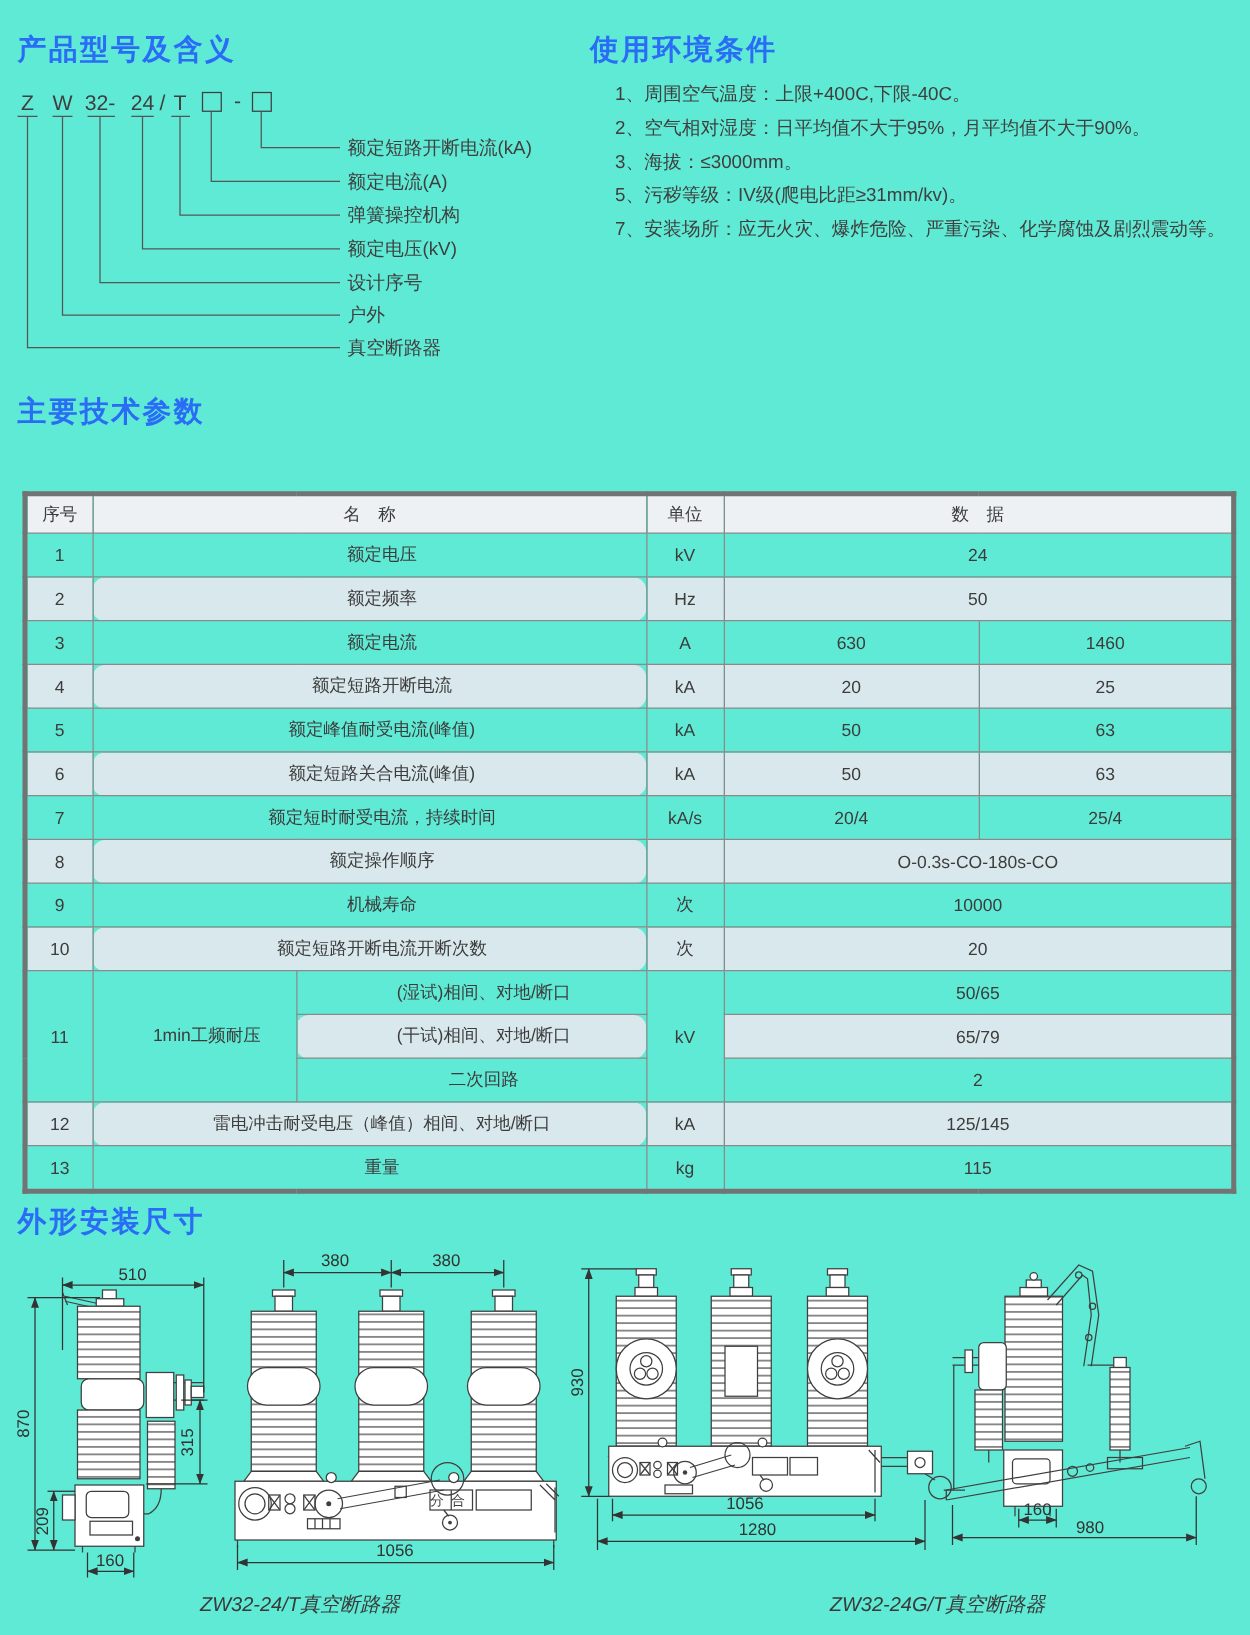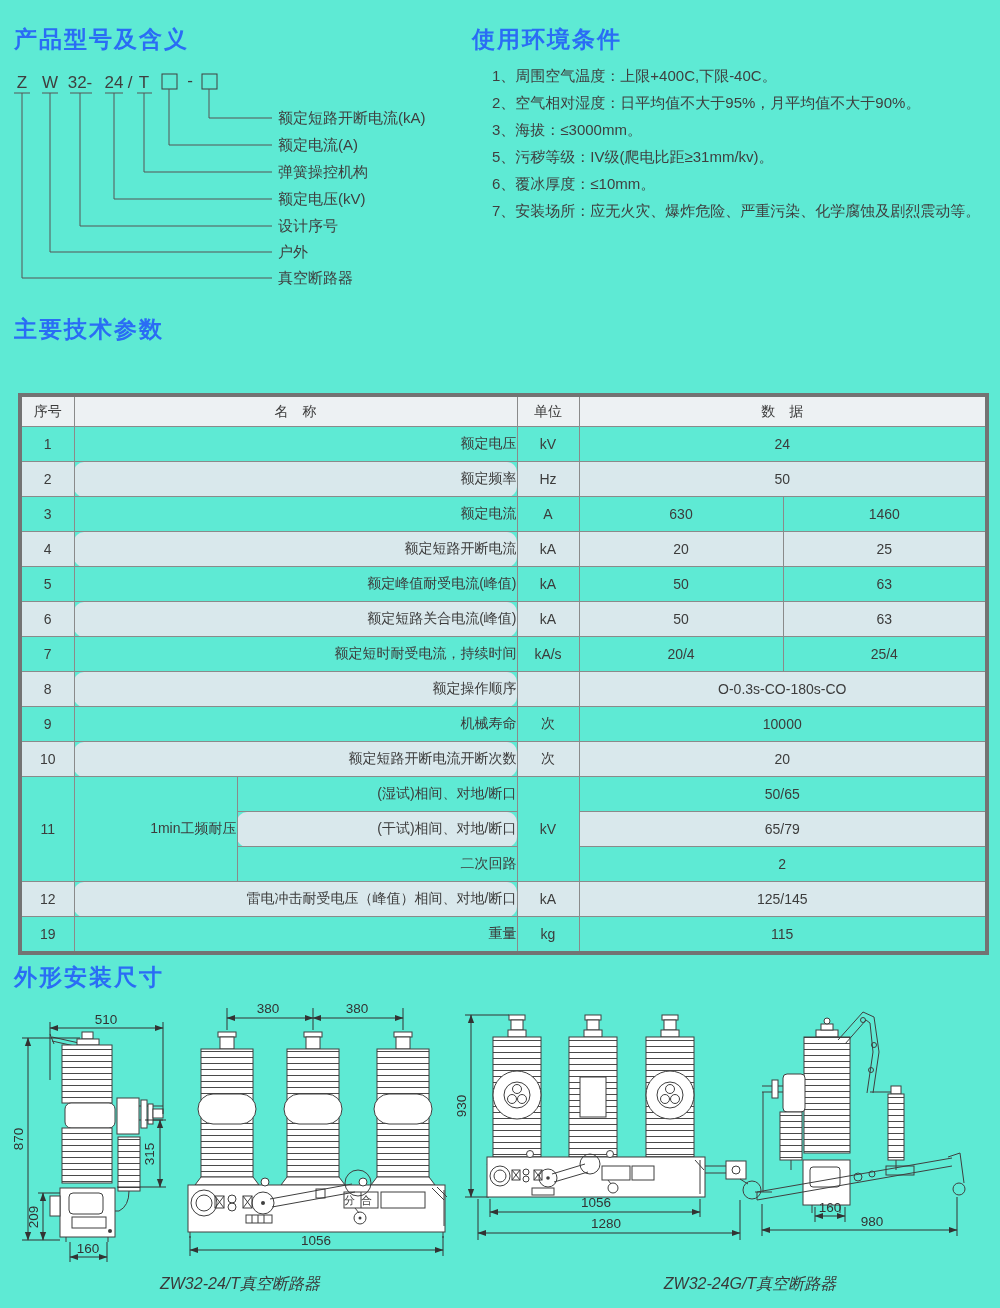--- a/index.html
+++ b/index.html
@@ -29,21 +29,21 @@
   .shape{stroke:#3f3f3f;stroke-width:1;fill:#fff;}
   .shapeN{stroke:#3f3f3f;stroke-width:1;fill:none;}
 
   
   .params-table{position:absolute;left:18px;top:372px;width:967px;border-collapse:collapse;
         table-layout:fixed;font-size:14px;color:#3c3c3c;}
   .params-table td{border:1px solid #8a8a8a;height:34px;text-align:center;padding:0;
         overflow:hidden;white-space:nowrap;}
   .params-table tr.head td{height:29px;background:#edf1f3;}
   .params-table tr.alt td{background:#d9e8ec;}
-  .params-table td.name{text-align:right;padding-left:20px;border-radius:10px;}
+  .params-table td.name{text-align:center;padding-left:20px;border-radius:10px;}
   .params-table{border:4px solid #737373;margin-top:21px;}
 
   .caption{position:absolute;font-size:16px;color:#3a3a3a;text-align:center;white-space:nowrap;font-style:italic;}
   #cap1{left:140px;top:1274px;width:200px;}
   #cap2{left:650px;top:1274px;width:200px;}
 </style>
 </head>
 <body>
 
 <div class="page">
@@ -90,21 +90,20 @@
       <text class="lbl-txt" x="268" y="199">户外</text>
       <text class="lbl-txt" x="268" y="225">真空断路器</text>
     </g>
   </svg>
 
   <ul class="env-list">
     <li>1、周围空气温度：上限+400C,下限-40C。</li>
     <li>2、空气相对湿度：日平均值不大于95%，月平均值不大于90%。</li>
     <li>3、海拔：≤3000mm。</li>
     <li>5、污秽等级：IV级(爬电比距≥31mm/kv)。</li>
-    <li>6、覆冰厚度：≤10mm。</li>
     <li>7、安装场所：应无火灾、爆炸危险、严重污染、化学腐蚀及剧烈震动等。</li>
   </ul>
 
   <table class="params-table">
     <colgroup>
         <col style="width:54px">
         <col style="width:163px">
         <col style="width:280px">
       <col style="width:62px">
         <col style="width:204px">
@@ -197,21 +196,21 @@
       <td class="name">二次回路</td>
       <td colspan="2">2</td>
     </tr>
     <tr class="alt">
       <td>12</td>
       <td class="name" colspan="2">雷电冲击耐受电压（峰值）相间、对地/断口</td>
       <td>kA</td>
       <td colspan="2">125/145</td>
     </tr>
     <tr>
-      <td>19</td>
+      <td>13</td>
       <td class="name" colspan="2">重量</td>
       <td>kg</td>
       <td colspan="2">115</td>
     </tr>
   </tbody>
     </table>
 
   <svg class="draw-svg" width="1000" height="272" viewBox="0 0 1000 272">
     <defs>
       <pattern id="fins" width="6" height="6" patternUnits="userSpaceOnUse">

